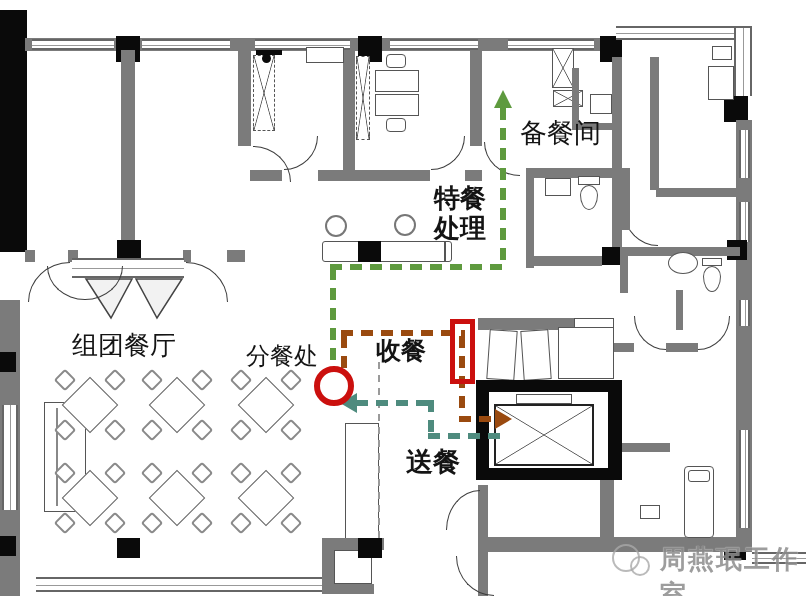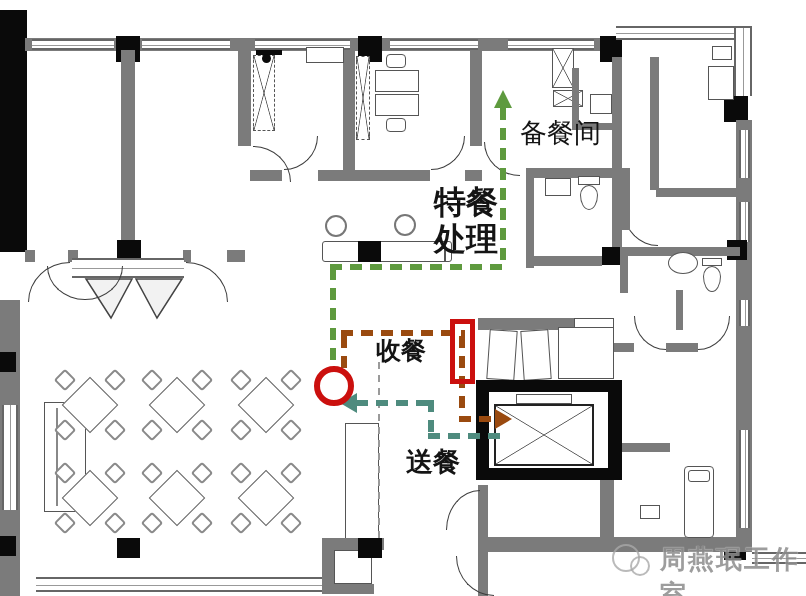--- a/index.html
+++ b/index.html
@@ -246,24 +246,26 @@
 
   <div class="arr al" style="left:340px;top:393px"></div>
   <div class="dash dh ft" style="left:356px;top:400px;width:78px"></div>
   <div class="dash dv ft" style="left:428px;top:400px;height:38px"></div>
   <div class="dash dh ft" style="left:428px;top:433px;width:78px"></div>
 
   <div class="rrect" style="left:450px;top:319px;width:25px;height:65px"></div>
   <div class="ring" style="left:314px;top:366px;width:40px;height:40px"></div>
 
   <div class="lab" style="left:520px;top:118px;font-size:27px">备餐间</div>
-  <div class="lab bold" style="left:434px;top:184px;font-size:32px">
+  <div class="lab bold" style="left:434px;top:184px;font-size:26px">
     <div>特餐</div>
     <div>处理</div>
   </div>
   <div class="lab bold" style="left:376px;top:336px;font-size:25px">收餐</div>
+  <div class="lab" style="left:246px;top:342px;font-size:24px">分餐处</div>
+  <div class="lab" style="left:72px;top:331px;font-size:26px">组团餐厅</div>
   <div class="lab bold" style="left:406px;top:447px;font-size:27px">送餐</div>
 
   <div class="wmc" style="left:612px;top:544px;width:28px;height:28px"></div>
   <div class="wmc" style="left:630px;top:556px;width:20px;height:20px"></div>
   <div class="wm" style="left:660px;top:542px;font-size:26px">周燕珉工作室</div>
 
 </div>
 
 </body></html>

